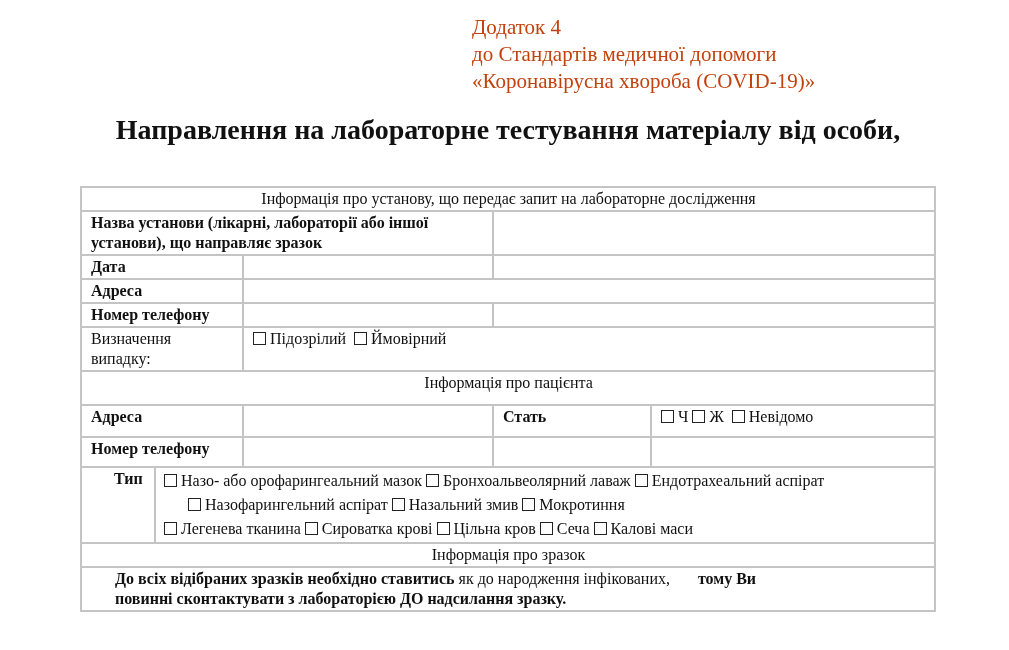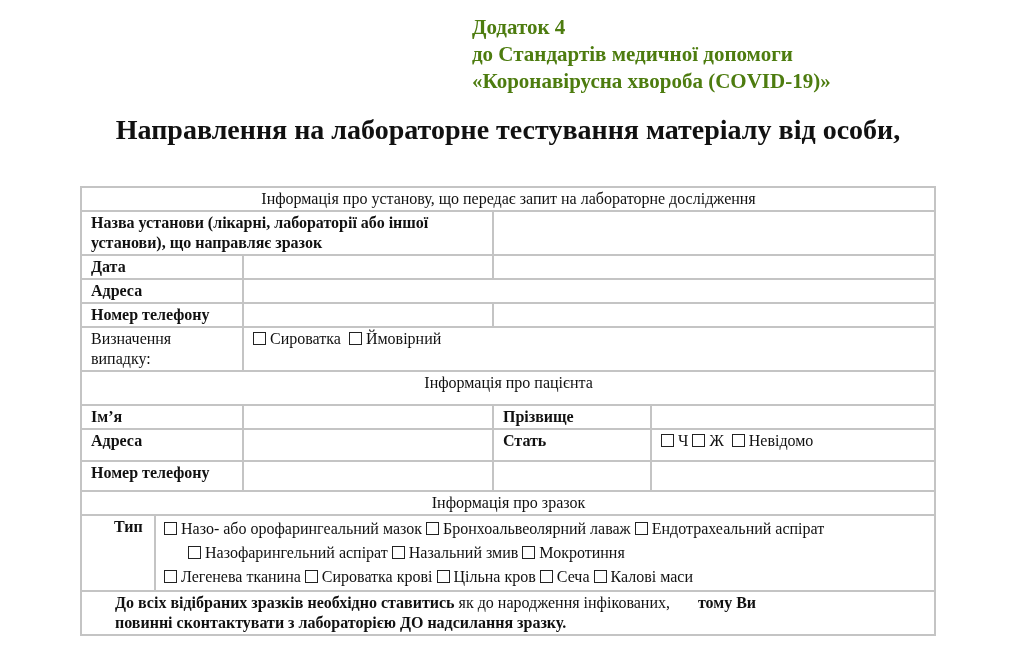--- a/index.html
+++ b/index.html
@@ -2,21 +2,21 @@
 <html><head>
   <meta charset="utf-8">
   <style>
     html, body { margin: 0; padding: 0; background: #ffffff; }
     body {
       width: 1009px; height: 650px; overflow: hidden; position: relative;
       font-family: "Liberation Serif", "DejaVu Serif", serif; color: #111;
     }
     .annex {
       position: absolute; left: 472px; top: 14px;
-      font-size: 21px; line-height: 27px; color: #4d7c0f; font-weight: bold;
+      font-size: 21px; line-height: 27px; color: #c2410c;
     }
     .doc-title {
       position: absolute; left: 80px; width: 856px; top: 116px;
       text-align: center; font-weight: bold; font-size: 28px; line-height: 27px;
     }
     table.form {
       position: absolute; left: 80px; top: 186px; width: 854px;
       border-collapse: collapse; font-size: 16px; line-height: 20px;
       table-layout: fixed;
     }
@@ -70,54 +70,45 @@
     <td colspan="4"></td>
   </tr>
   <tr>
     <td class="b">Номер телефону</td>
     <td></td>
     <td colspan="3"></td>
   </tr>
   <tr>
     <td style="height:38px">Визначення випадку:</td>
     <td colspan="4">
-      <span><span class="cb"></span><span>Сироватка</span></span>&nbsp;
+      <span><span class="cb"></span><span>Підозрілий</span></span>&nbsp;
       <span><span class="cb"></span><span>Ймовірний</span></span>
     </td>
   </tr>
 
   <tr>
     <td colspan="5" class="sec" style="height:30px">Інформація про пацієнта</td>
-  </tr>
-  <tr>
-    <td class="b">Ім’я</td>
-    <td></td>
-    <td class="b">Прізвище</td>
-    <td colspan="2"></td>
   </tr>
   <tr>
     <td class="b" style="height:28px">Адреса</td>
     <td></td>
     <td class="b">Стать</td>
     <td colspan="2">
       <span><span class="cb"></span><span>Ч</span></span>
       <span><span class="cb"></span><span>Ж</span></span>&nbsp;
       <span><span class="cb"></span><span>Невідомо</span></span>
     </td>
   </tr>
   <tr>
     <td class="b" style="height:26px">Номер телефону</td>
     <td></td>
     <td></td>
     <td colspan="2"></td>
   </tr>
 
-  <tr>
-    <td colspan="5" class="sec">Інформація про зразок</td>
-  </tr>
   <tr>
     <td colspan="5" style="padding:0">
       <div style="display:flex">
         <div class="b" style="width:50px;padding:1px 8px;border-right:2px solid #c4c4c4;box-sizing:border-box">Тип</div>
         <div style="padding:1px 8px;line-height:24px">
           <div>
             <span><span class="cb"></span><span>Назо- або орофарингеальний мазок</span></span>
             <span><span class="cb"></span><span>Бронхоальвеолярний лаваж</span></span>
             <span><span class="cb"></span><span>Ендотрахеальний аспірат</span></span>
           </div>
@@ -131,19 +122,22 @@
             <span><span class="cb"></span><span>Сироватка крові</span></span>
             <span><span class="cb"></span><span>Цільна кров</span></span>
             <span><span class="cb"></span><span>Сеча</span></span>
             <span><span class="cb"></span><span>Калові маси</span></span>
           </div>
         </div>
       </div>
     </td>
   </tr>
   <tr>
+    <td colspan="5" class="sec">Інформація про зразок</td>
+  </tr>
+  <tr>
     <td colspan="5" class="note">
       <span class="b">До всіх відібраних зразків необхідно ставитись</span><span> як до народження інфікованих, </span><span class="b">тому Ви</span><br>
       <span class="b">повинні сконтактувати з лабораторією ДО надсилання зразку.</span>
     </td>
   </tr>
 </tbody>
   </table>
 
 </body></html>

